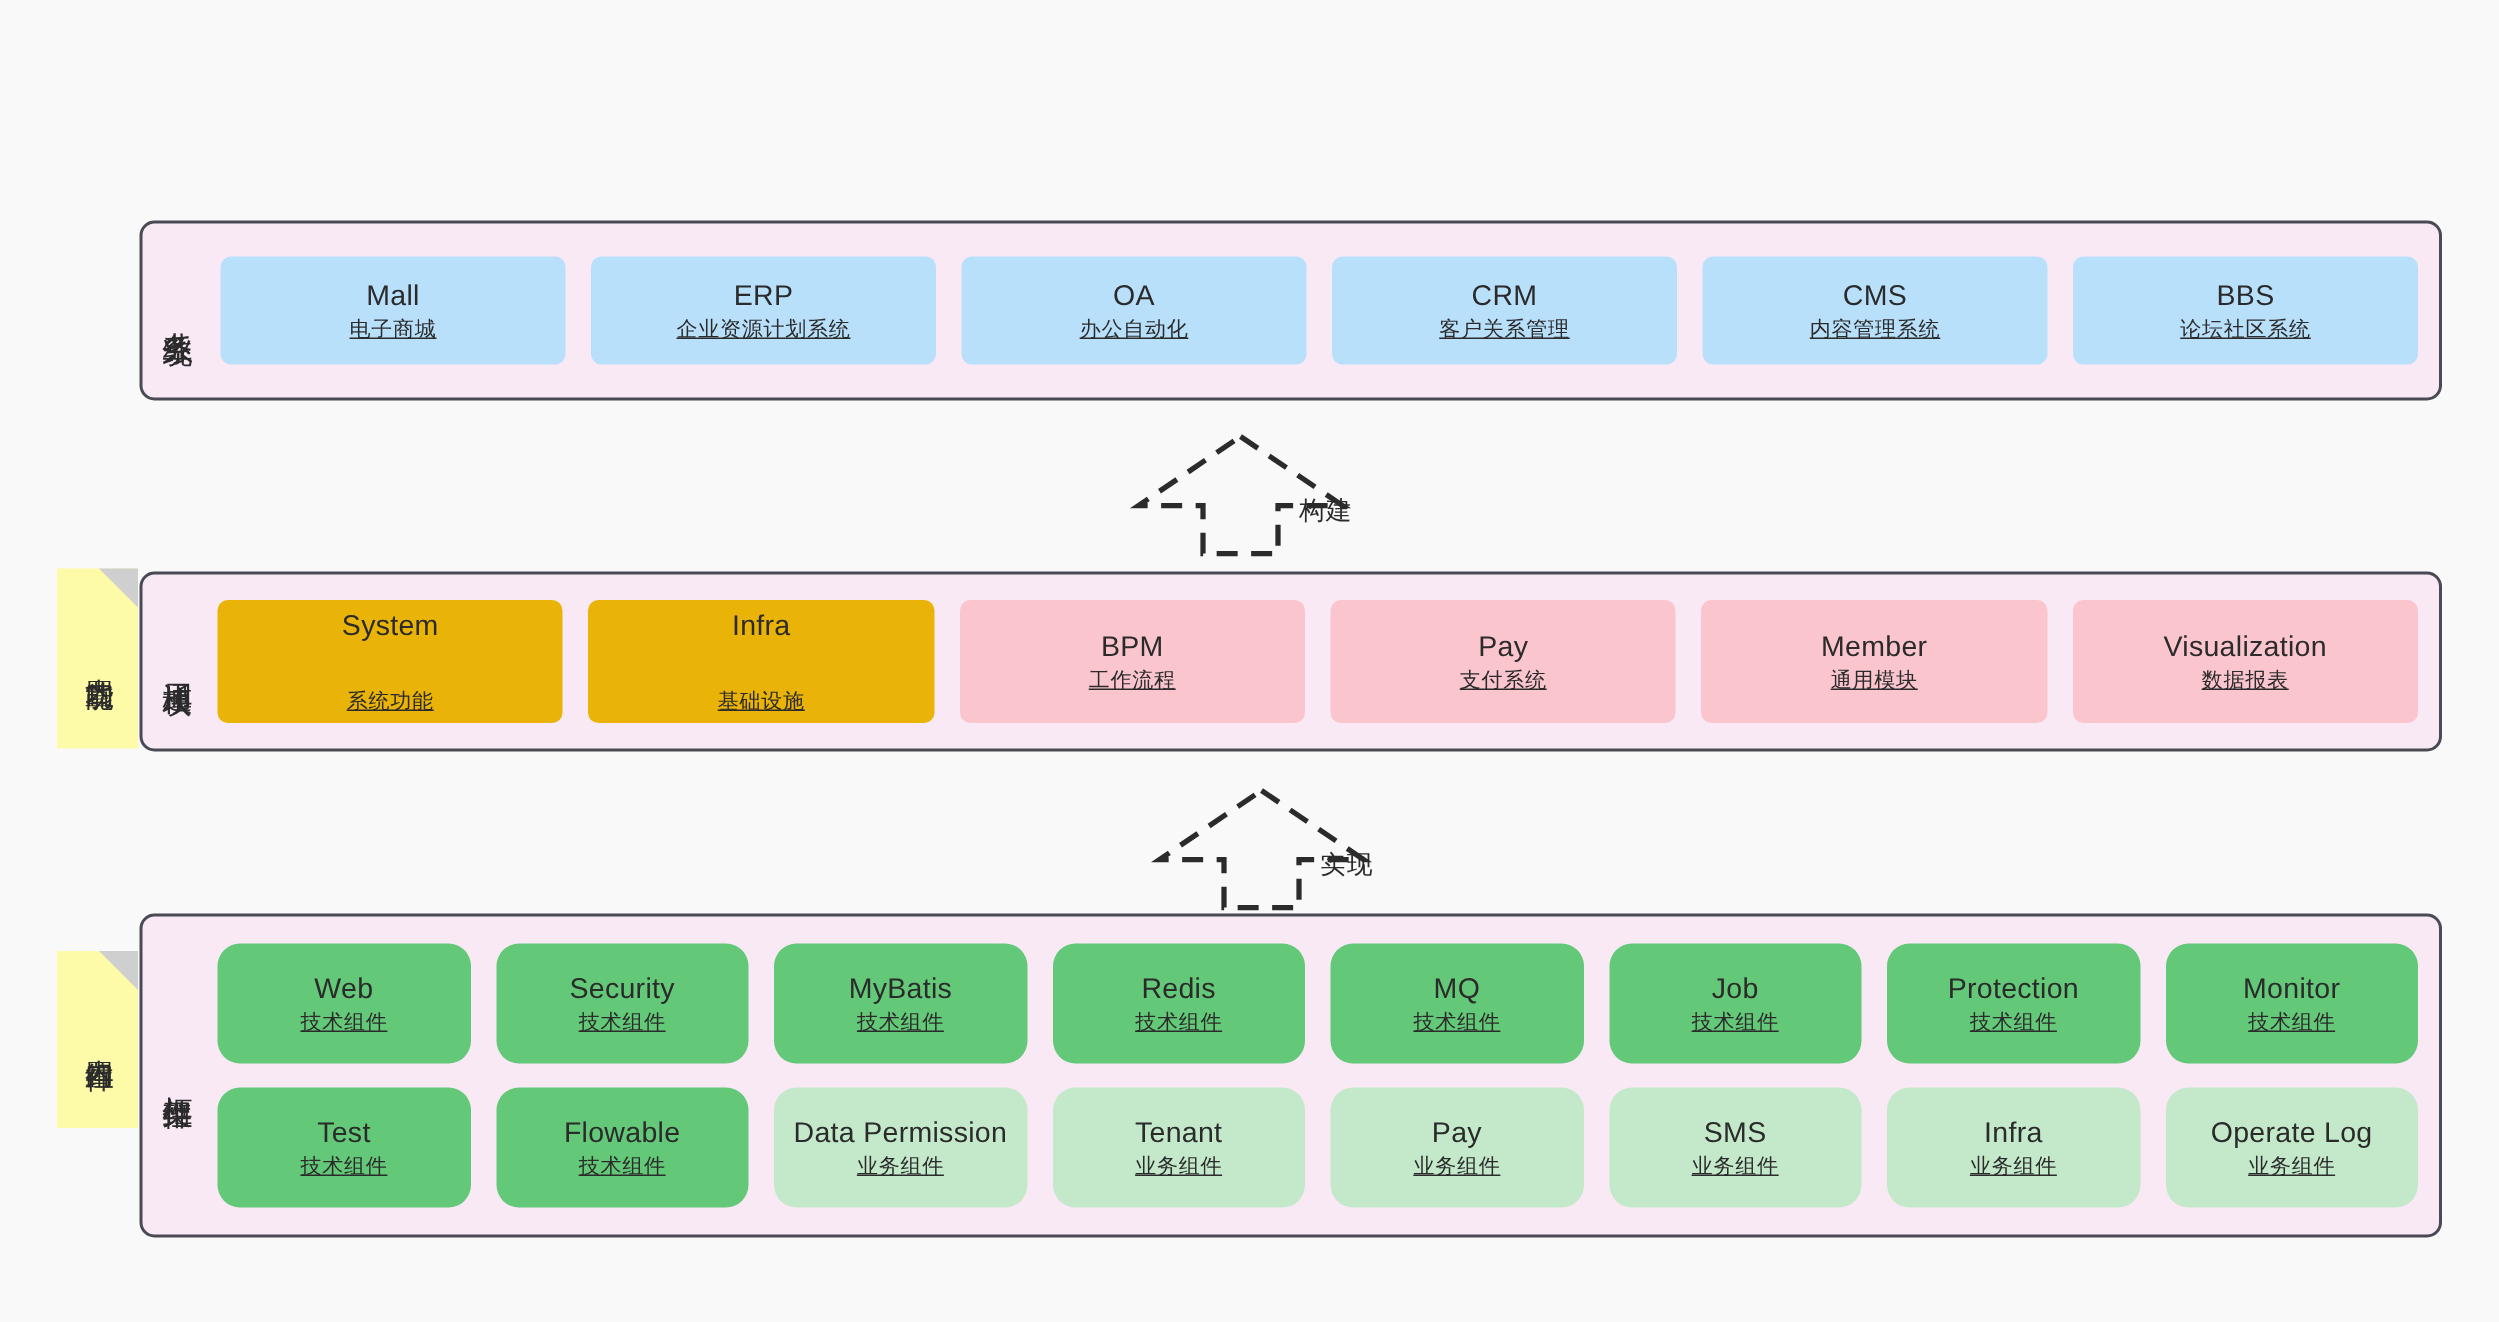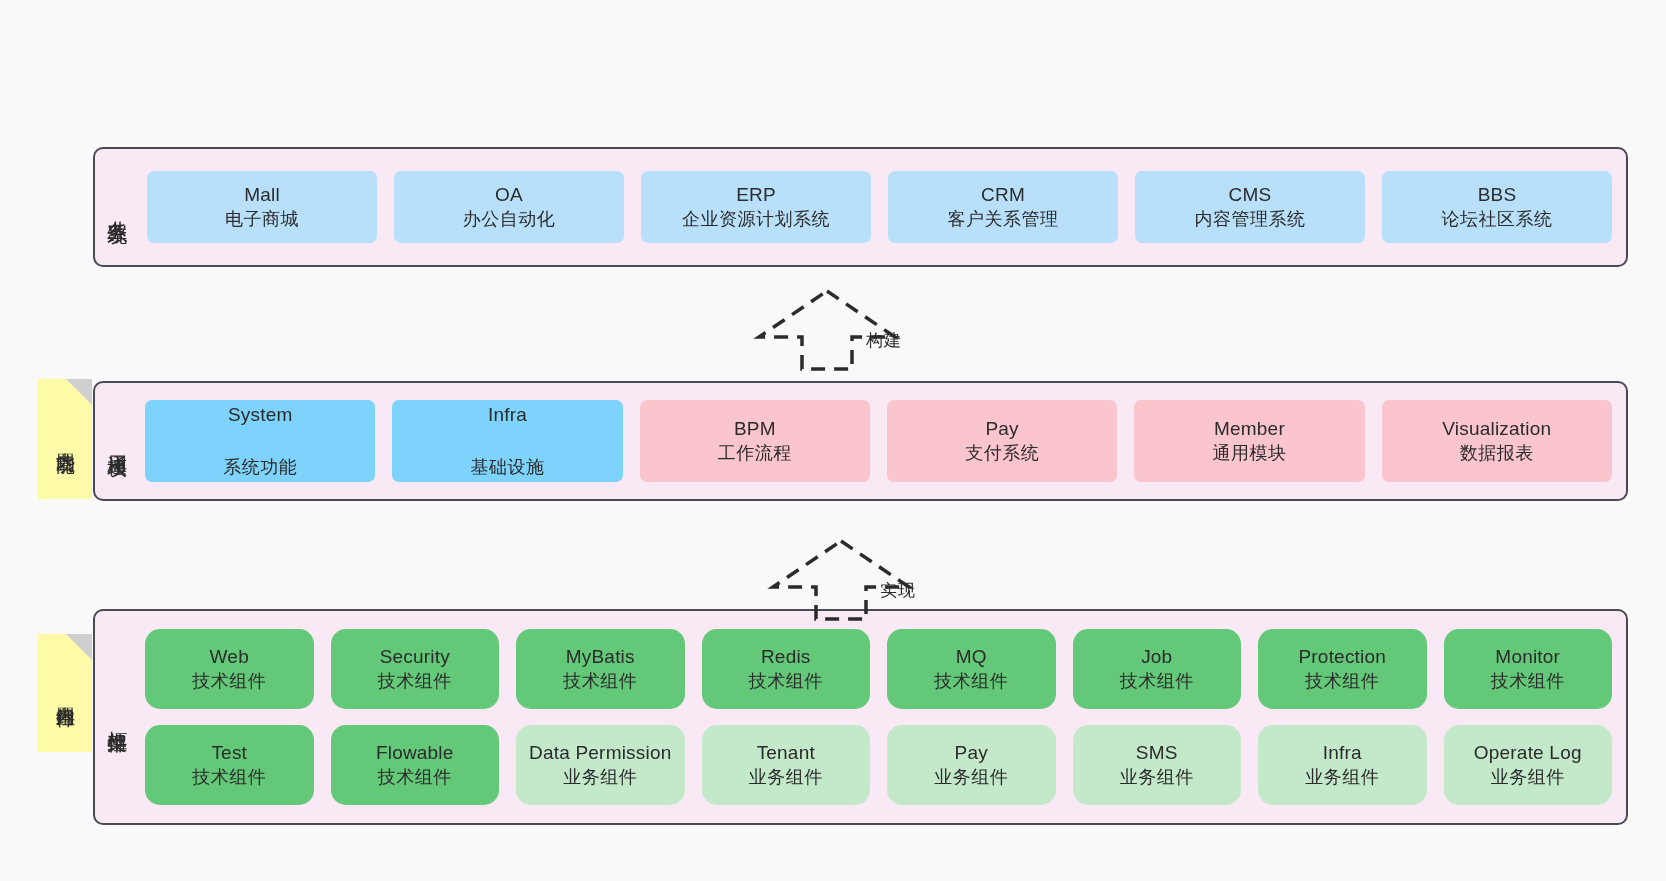--- a/index.html
+++ b/index.html
@@ -80,26 +80,27 @@
     text-align: center;
     line-height: 1.30;
     padding: 6px 4px;
     color: #2b2b2b;
   }
   .card .en {
     font-size: 19px;
     letter-spacing: 0.2px;
   }
   .card .cn {
-    font-size: 18px;
+    font-size: 14px;
     letter-spacing: 0.5px;
+    text-decoration: underline;
   }
 
   .c-blue        { background: #b9e0fb; }
-  .c-red         { background: #7dd3fc; gap: 28px; }
+  .c-red         { background: #eab308; gap: 28px; }
   .c-pink        { background: #fbc5ce; }
   .c-green       { background: #63c878; }
   .c-green-light { background: #c3e9ca; text-align: center; }
 
   
   #layer-business { left: 93px;  top: 123px; width: 1535px; height: 120px; }
   #layer-modules  { left: 93px;  top: 357px; width: 1535px; height: 120px; }
   #layer-framework{ left: 93px;  top: 585px; width: 1535px; height: 216px; }
 
   #layer-business  .layer-body { padding-left: 10px; }
@@ -148,43 +149,43 @@
     left: 0;
     right: 0;
     bottom: 22px;
     text-align: right;
     font-size: 17px;
     letter-spacing: 1px;
     color: #2b2b2b;
     pointer-events: none;
   }
   #arrow-build  { left: 752px; top: 262px; width: 150px; height: 88px; }
-  #arrow-impl   { left: 766px; top: 512px; width: 150px; height: 88px; }
+  #arrow-impl   { left: 766px; top: 498px; width: 150px; height: 88px; }
 </style>
 </head>
 <body>
 
 <div id="canvas">
 
   <div class="layer" id="layer-business">
     <div class="layer-title">业务系统</div>
     <div class="layer-body">
       <div class="row">
 
         <div class="card c-blue">
           <span class="en">Mall</span>
           <span class="cn">电子商城</span>
         </div>
         <div class="card c-blue">
+          <span class="en">ERP</span>
+          <span class="cn">企业资源计划系统</span>
+        </div>
+        <div class="card c-blue">
           <span class="en">OA</span>
           <span class="cn">办公自动化</span>
-        </div>
-        <div class="card c-blue">
-          <span class="en">ERP</span>
-          <span class="cn">企业资源计划系统</span>
         </div>
         <div class="card c-blue">
           <span class="en">CRM</span>
           <span class="cn">客户关系管理</span>
         </div>
         <div class="card c-blue">
           <span class="en">CMS</span>
           <span class="cn">内容管理系统</span>
         </div>
         <div class="card c-blue">

